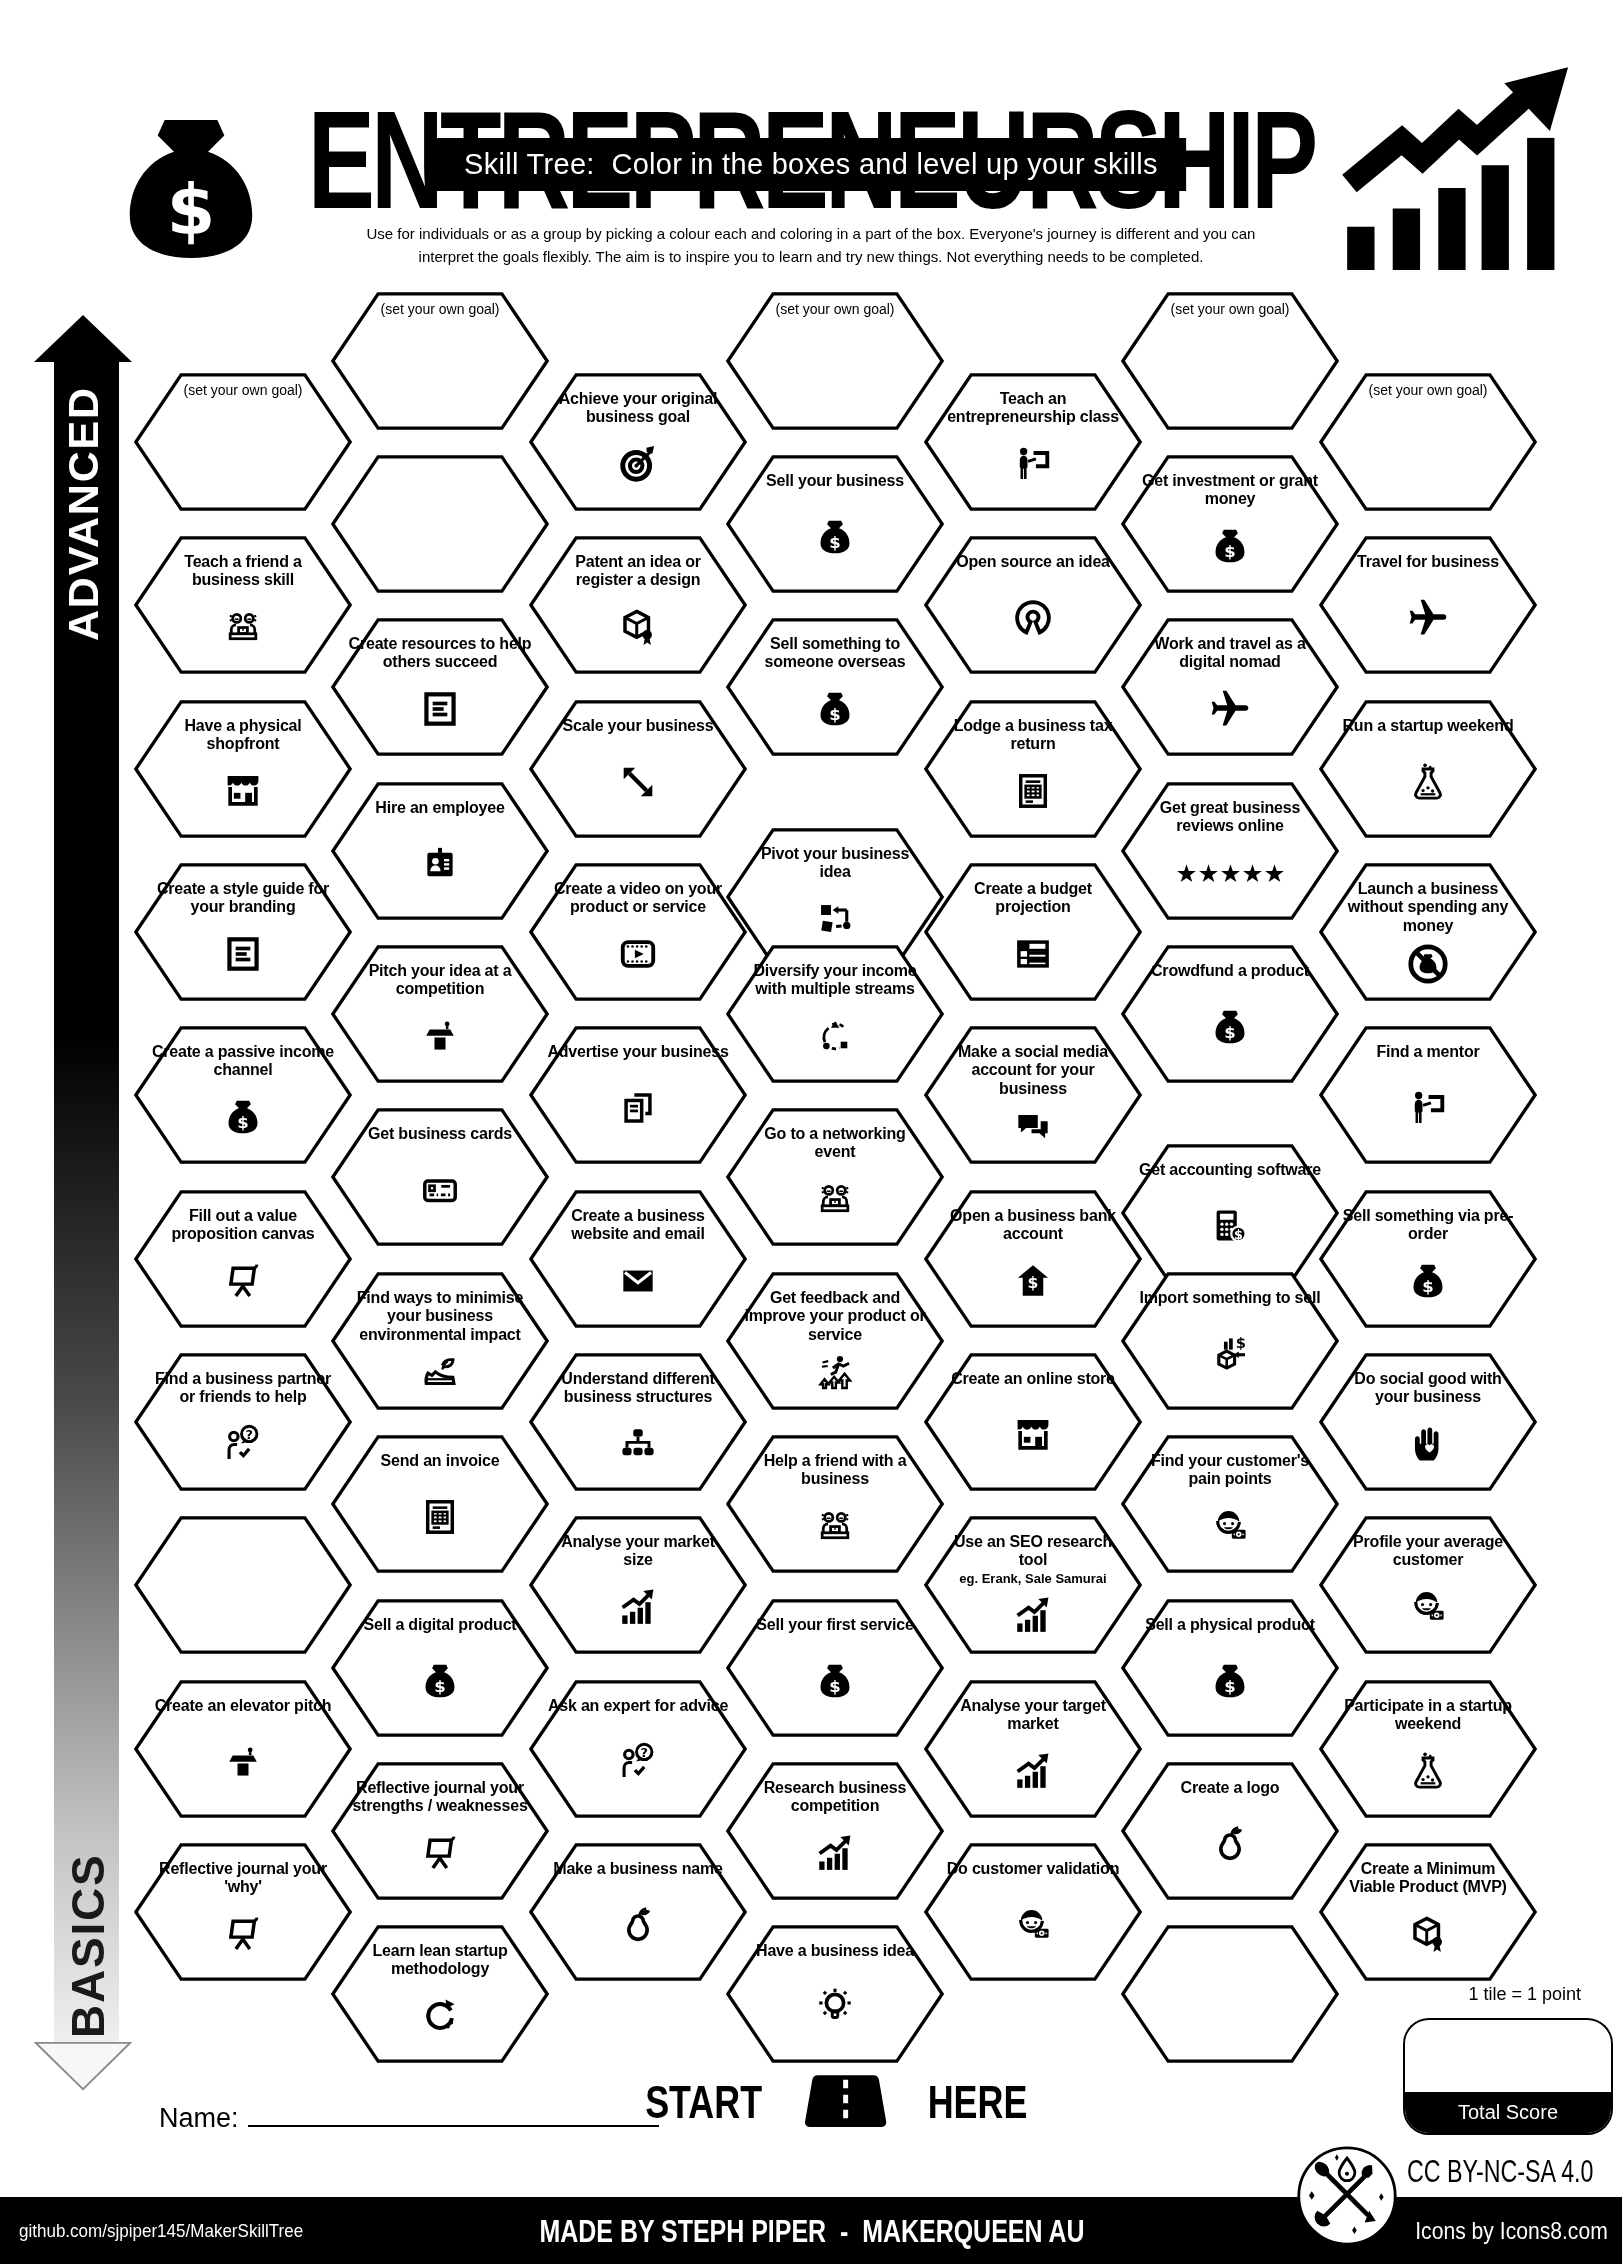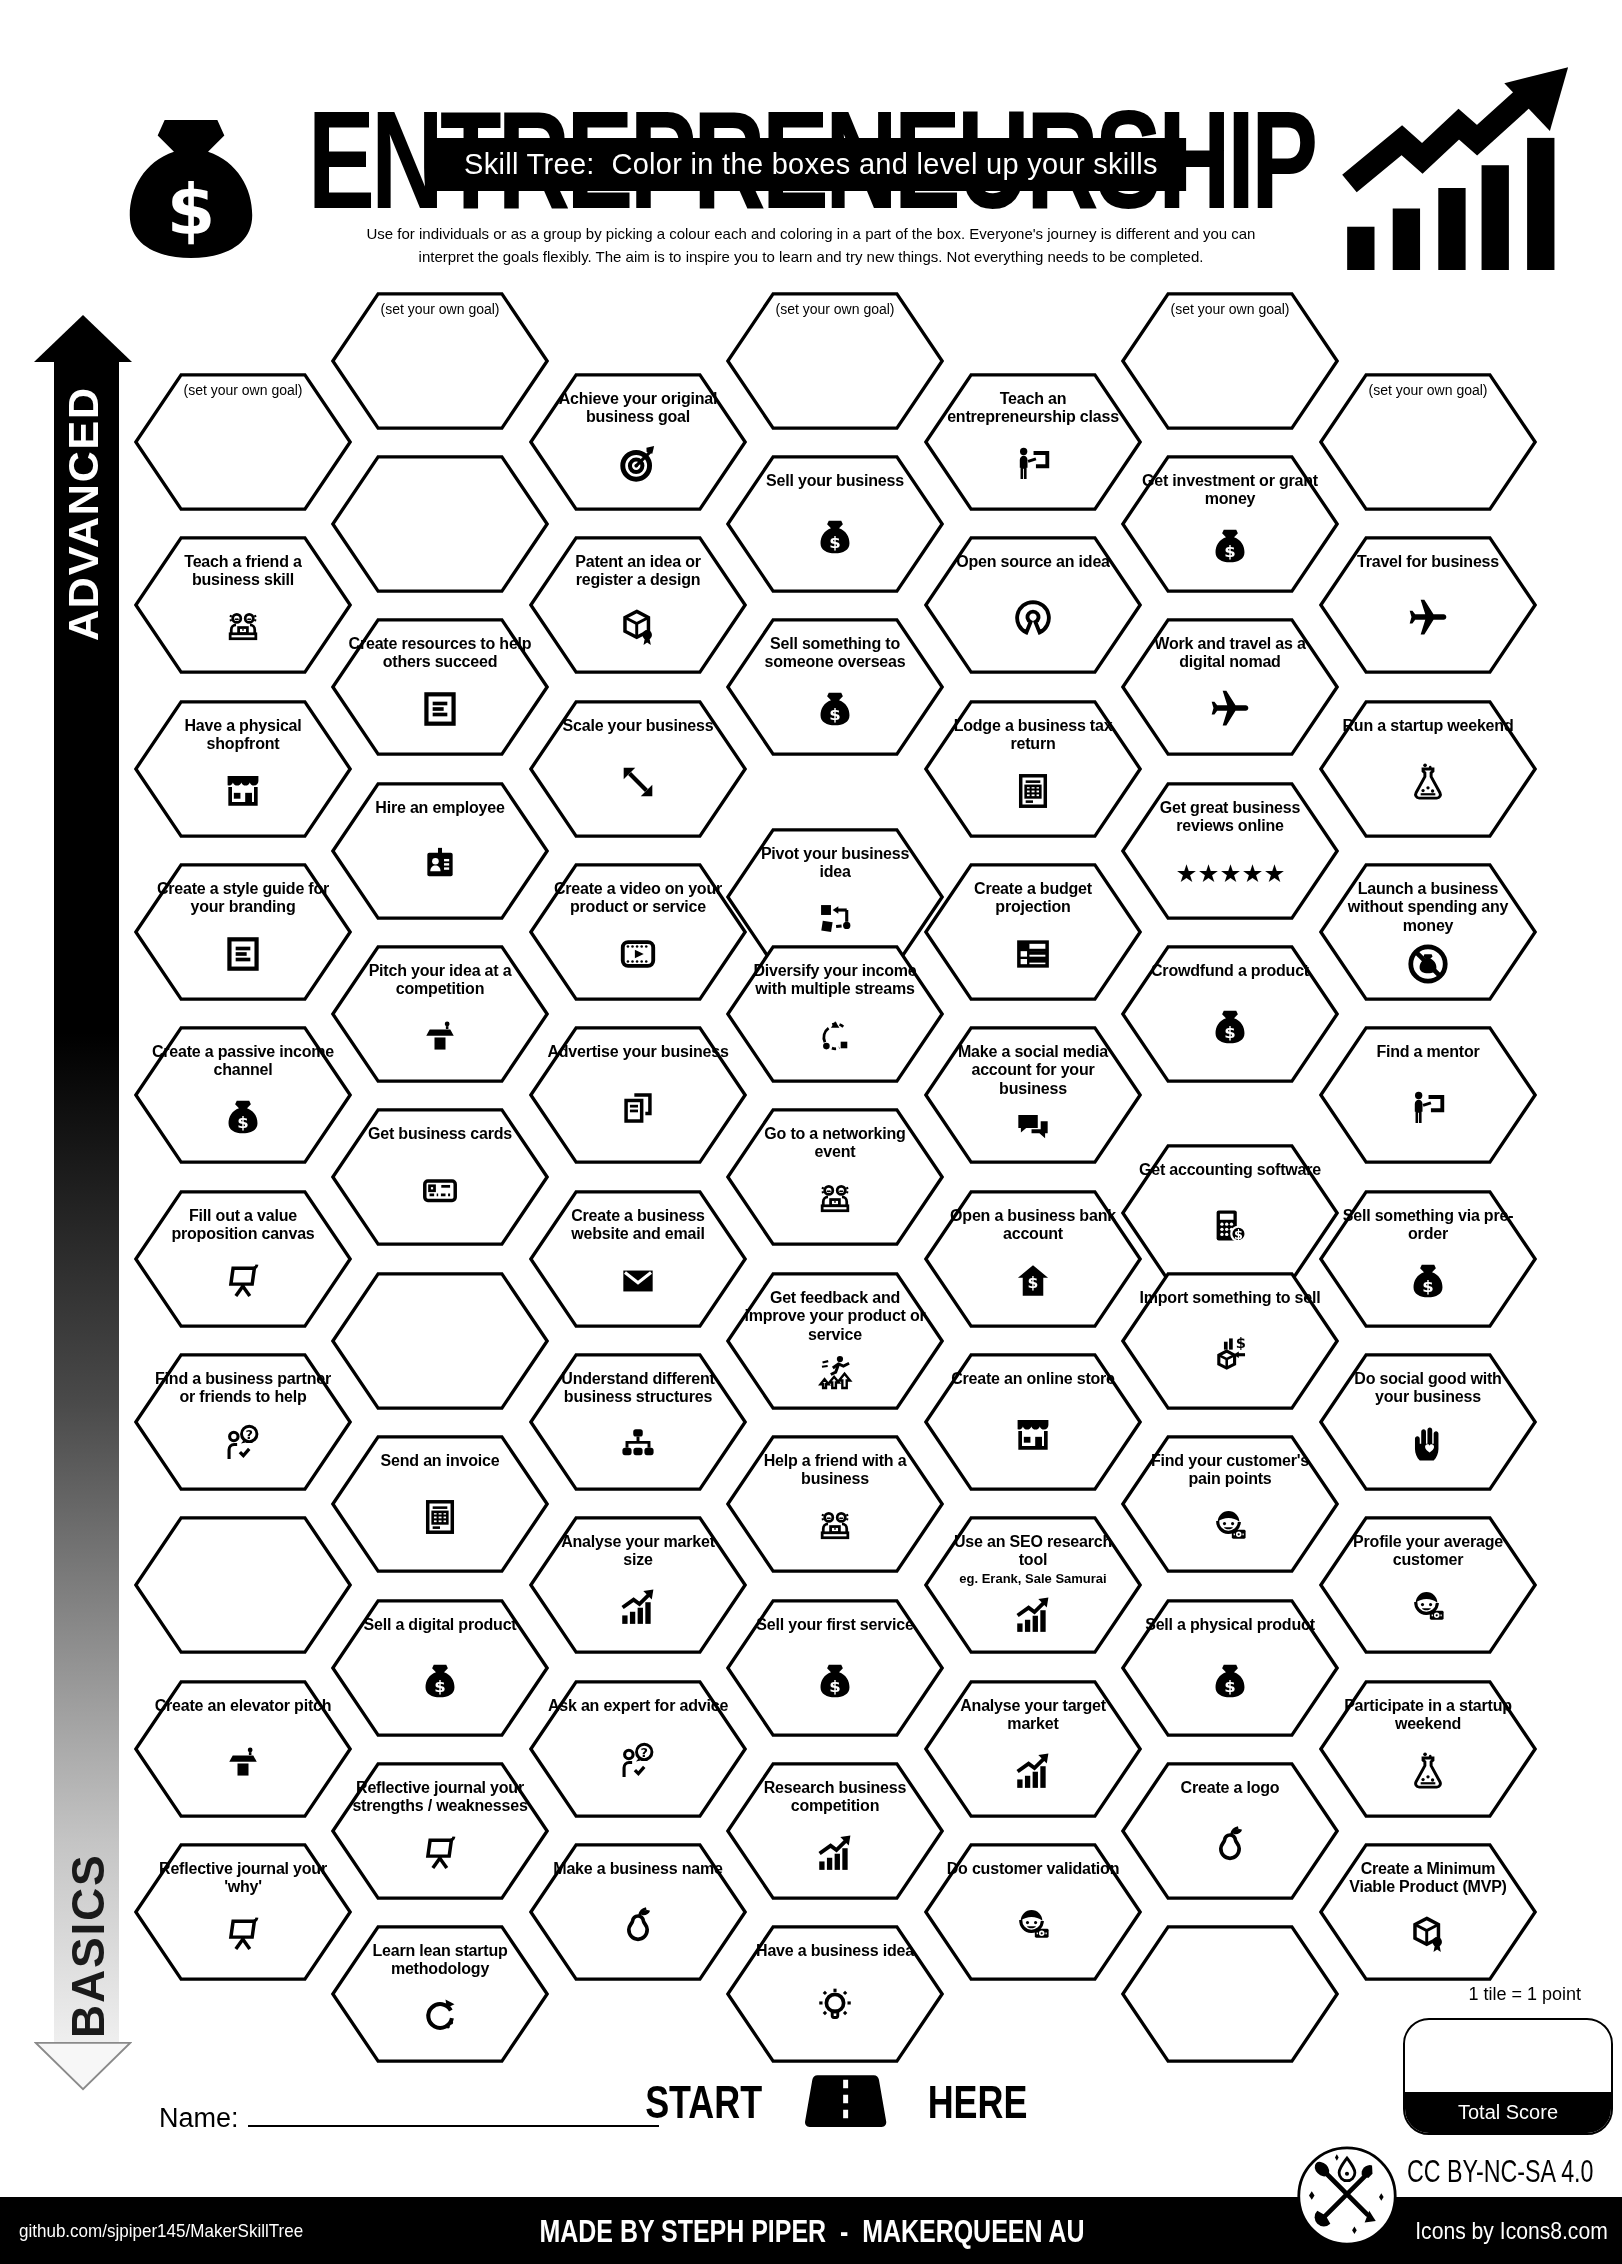--- a/index.html
+++ b/index.html
@@ -573,20 +573,28 @@
             <svg class="hex-icon" viewBox="0 0 48 48" width="44" height="44">
               <use href="#i-business-card"></use>
             </svg>
           </div>
         </div>
       </div>
       <div class="hex" style="left: 331px; top: 1272px;">
         <svg class="hex-bg" viewBox="0 0 236 150" preserveAspectRatio="none">
           <polygon points="51,2 185,2 234,75 185,148 51,148 2,75"></polygon>
         </svg>
+        <div class="hex-inner">
+          <div class="hex-label">Find ways to minimise your business environmental impact</div>
+          <div class="icon-wrap">
+            <svg class="hex-icon" viewBox="0 0 48 48" width="44" height="44">
+              <use href="#i-eco-footprint"></use>
+            </svg>
+          </div>
+        </div>
       </div>
       <div class="hex" style="left: 331px; top: 1435px;">
         <svg class="hex-bg" viewBox="0 0 236 150" preserveAspectRatio="none">
           <polygon points="51,2 185,2 234,75 185,148 51,148 2,75"></polygon>
         </svg>
         <div class="hex-inner">
           <div class="hex-label">Send an invoice</div>
           <div class="icon-wrap">
             <svg class="hex-icon" viewBox="0 0 48 48" width="44" height="44">
               <use href="#i-invoice"></use>

